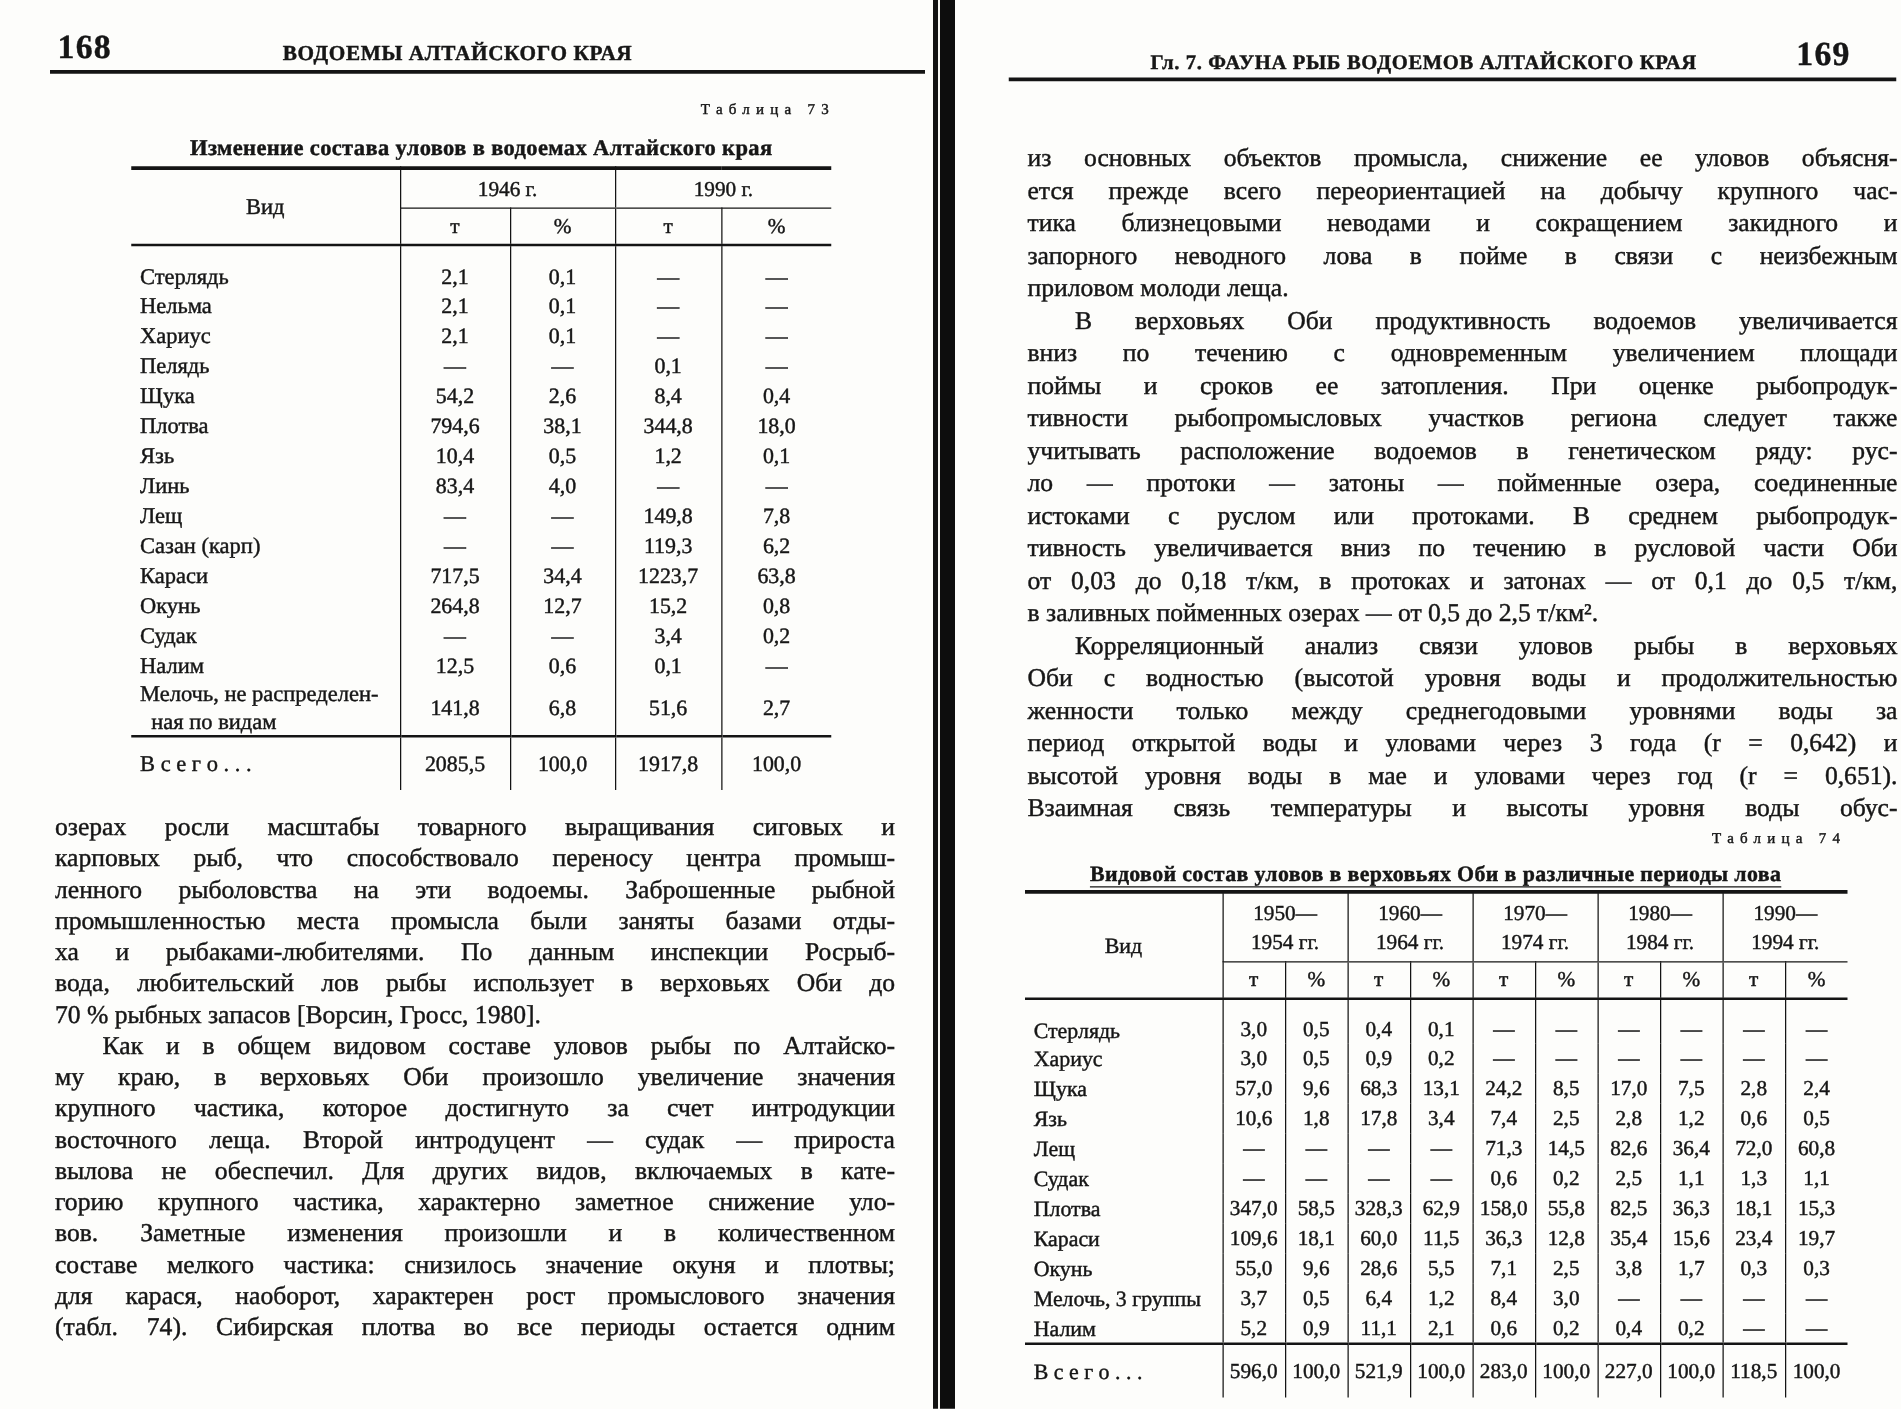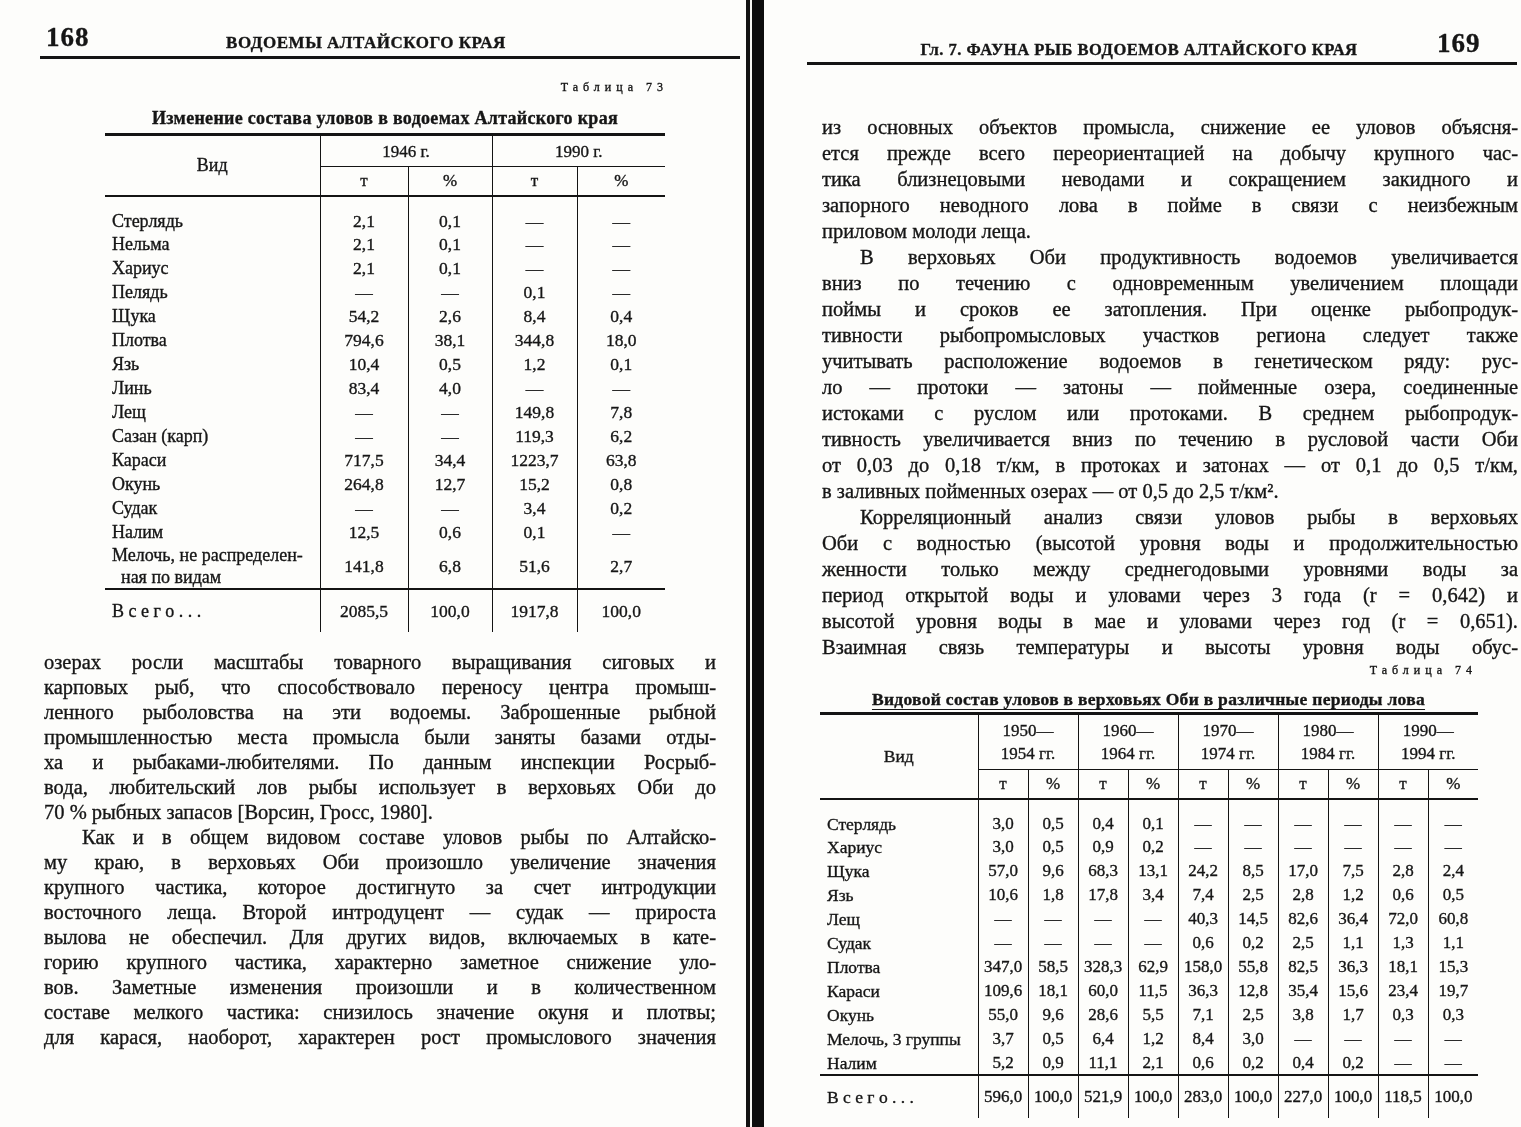--- a/index.html
+++ b/index.html
@@ -221,20 +221,21 @@
       <div>
         <div class="line indent">Как и в общем видовом составе уловов рыбы по Алтайско-</div>
         <div class="line">му краю, в верховьях Оби произошло увеличение значения</div>
         <div class="line">крупного частика, которое достигнуто за счет интродукции</div>
         <div class="line">восточного леща. Второй интродуцент — судак — прироста</div>
         <div class="line">вылова не обеспечил. Для других видов, включаемых в кате-</div>
         <div class="line">горию крупного частика, характерно заметное снижение уло-</div>
         <div class="line">вов. Заметные изменения произошли и в количественном</div>
         <div class="line">составе мелкого частика: снизилось значение окуня и плотвы;</div>
         <div class="line">для карася, наоборот, характерен рост промыслового значения</div>
+        <div class="line">(табл. 74). Сибирская плотва во все периоды остается одним</div>
       </div>
     </div>
 </div>
 
 <div class="abs gutter"></div>
 
 <div class="abs" style="left:769px;top:0;width:752px;height:1127px;">
 
   <div class="abs runhead" style="left:40px;top:40px;width:660px;text-align:center;font-size:16.5px;">Гл. 7. ФАУНА РЫБ ВОДОЕМОВ АЛТАЙСКОГО КРАЯ</div>
   <div class="abs pageno" style="left:668px;top:28px;">169</div>
@@ -367,21 +368,21 @@
             <td class="c bl">1,2</td>
             <td class="c bl">0,6</td>
             <td class="c bl">0,5</td>
           </tr>
           <tr>
             <td class="name">Лещ</td>
             <td class="c bl">—</td>
             <td class="c bl">—</td>
             <td class="c bl">—</td>
             <td class="c bl">—</td>
-            <td class="c bl">40,3</td>
+            <td class="c bl">71,3</td>
             <td class="c bl">14,5</td>
             <td class="c bl">82,6</td>
             <td class="c bl">36,4</td>
             <td class="c bl">72,0</td>
             <td class="c bl">60,8</td>
           </tr>
           <tr>
             <td class="name">Судак</td>
             <td class="c bl">—</td>
             <td class="c bl">—</td>

